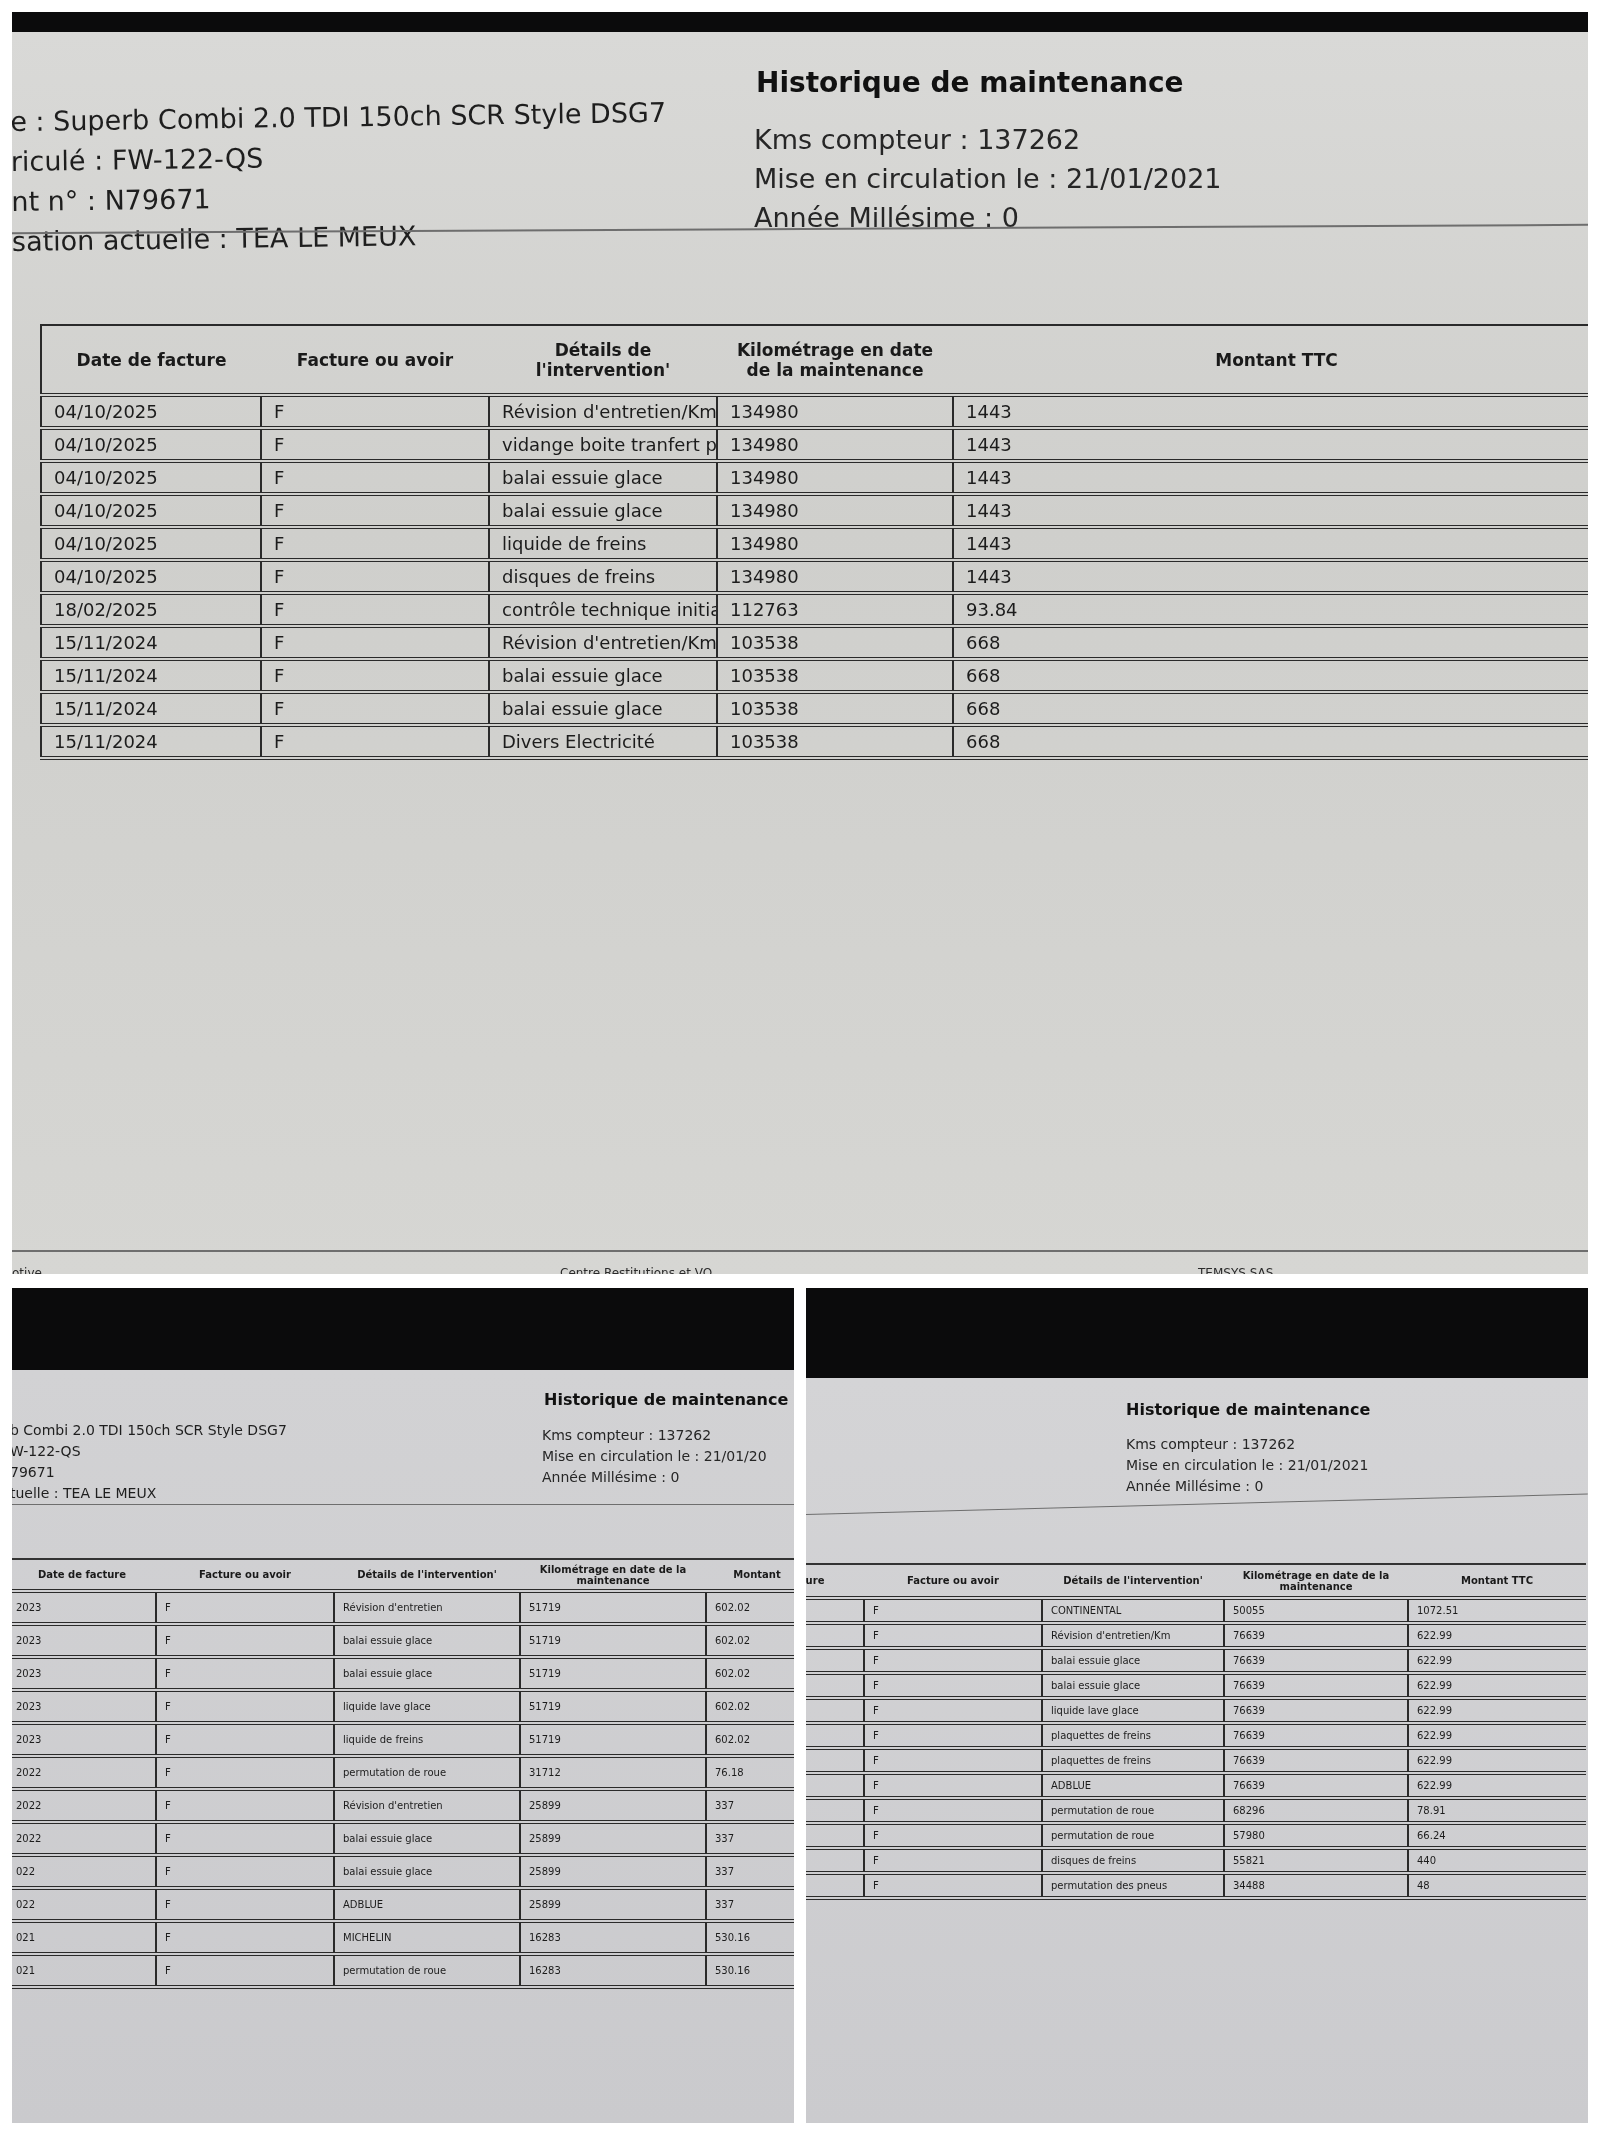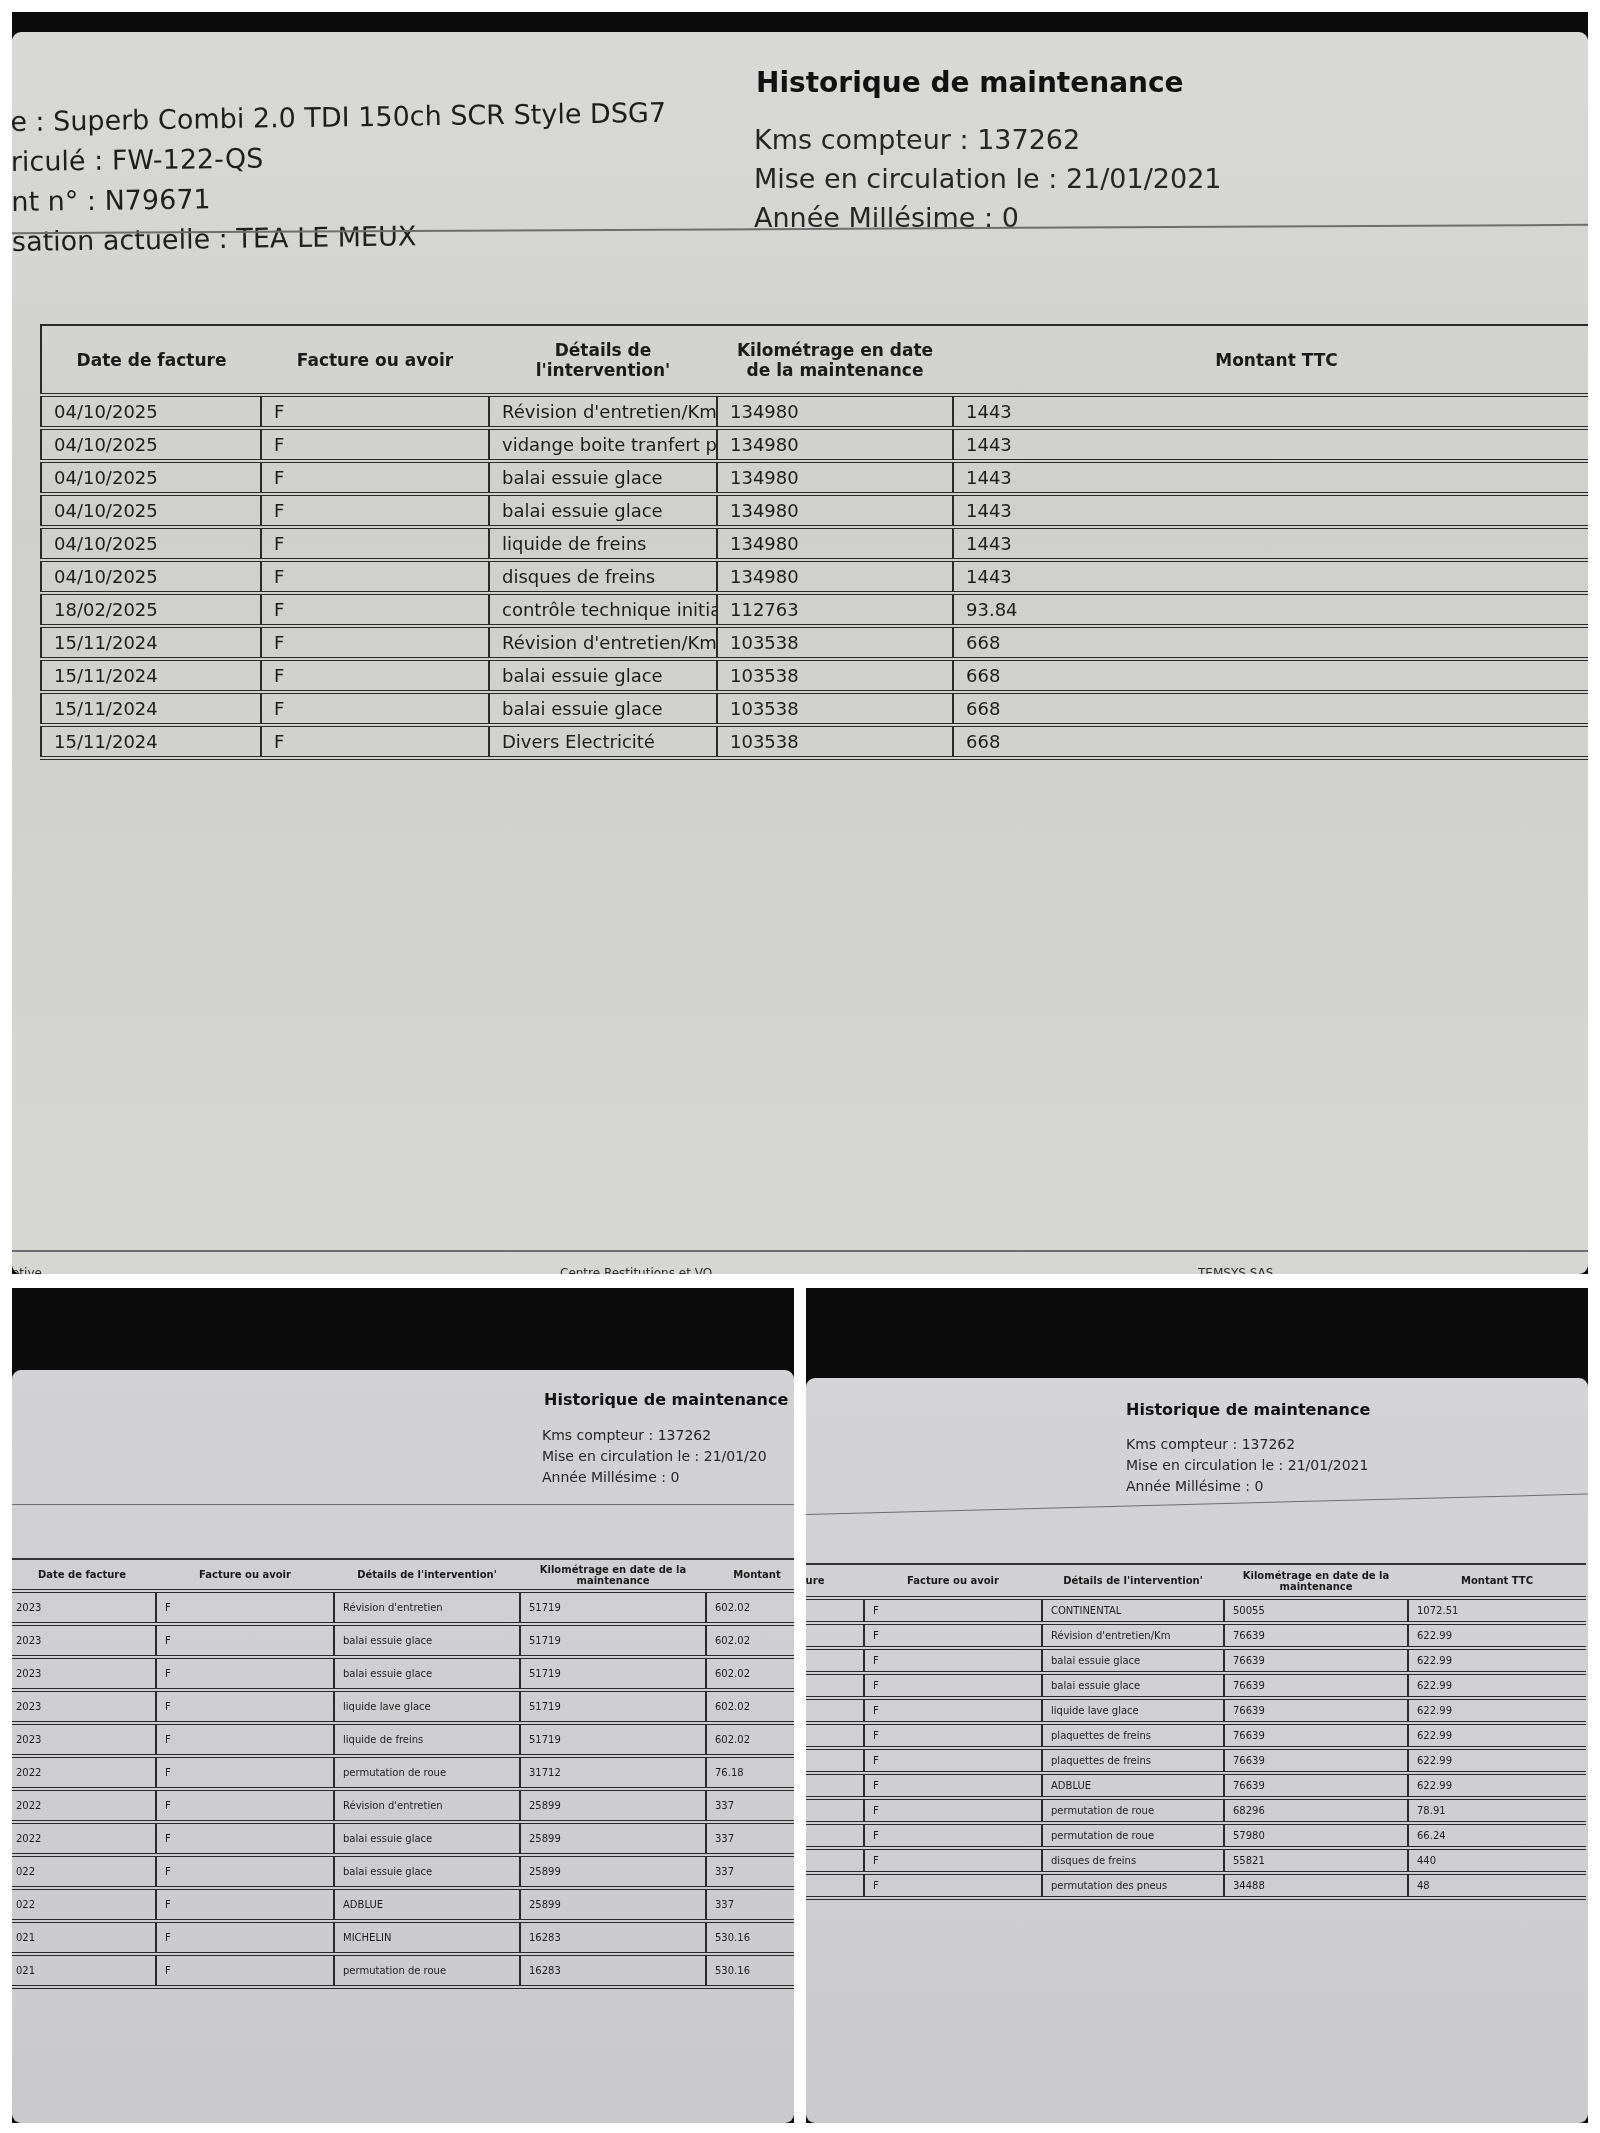--- a/index.html
+++ b/index.html
@@ -1,20 +1,20 @@
 <!DOCTYPE html>
 <html><head>
 <meta charset="utf-8">
 <style>
   * { box-sizing: border-box; margin: 0; padding: 0; }
   html, body { width: 1600px; height: 2133px; background: #ffffff; overflow: hidden; }
   body { position: relative; font-family: "DejaVu Sans", sans-serif; color: #1a1a1a; }
 
   .photo { position: absolute; overflow: hidden; background: #0b0b0c; }
-  .paper { position: absolute; background: linear-gradient(180deg, #d9d9d7 0%, #cfcfcc 40%, #d6d6d3 100%); overflow: hidden; border-radius: 9px; }
+  .paper { position: absolute; background: linear-gradient(180deg, #d9d9d7 0%, #cfcfcc 40%, #d6d6d3 100%); overflow: hidden; }
 
   
   #photo-top { left: 12px; top: 12px; width: 1576px; height: 1262px; }
   #photo-top .paper { left: 0; top: 20px; width: 1576px; height: 1242px; }
 
   
   #photo-bl { left: 12px; top: 1288px; width: 782px; height: 835px; }
   #photo-bl .paper { left: 0; top: 82px; width: 782px; height: 753px; background: linear-gradient(180deg,#d2d2d4 0%,#cacacd 100%); }
 
   
@@ -169,20 +169,26 @@
     <div class="footer-item" style="left:0; top:1234px;">otive</div>
     <div class="footer-item" style="left:548px; top:1234px;">Centre Restitutions et VO</div>
     <div class="footer-item" style="left:1186px; top:1234px;">TEMSYS SAS</div>
   </div>
 </div>
 
 <div id="photo-bl" class="photo">
   <div class="paper">
     <div class="doc-title" style="left:532px; top:20px; font-size:16px;">Historique de maintenance</div>
 
+    <div class="info-left" style="left:-2px; top:50px; font-size:14px; line-height:21px;">
+      <div>b Combi 2.0 TDI 150ch SCR Style DSG7</div>
+      <div>W-122-QS</div>
+      <div>79671</div>
+      <div>tuelle : TEA LE MEUX</div>
+    </div>
 
     <div class="info-right" style="left:530px; top:55px; font-size:14px; line-height:21px;">
       <div>Kms compteur : 137262</div>
       <div>Mise en circulation le : 21/01/20</div>
       <div>Année Millésime : 0</div>
     </div>
 
     <div class="rule" style="left:0; top:134px; width:782px; height:1px;"></div>
 
     <table id="tbl-bl" class="hist">

